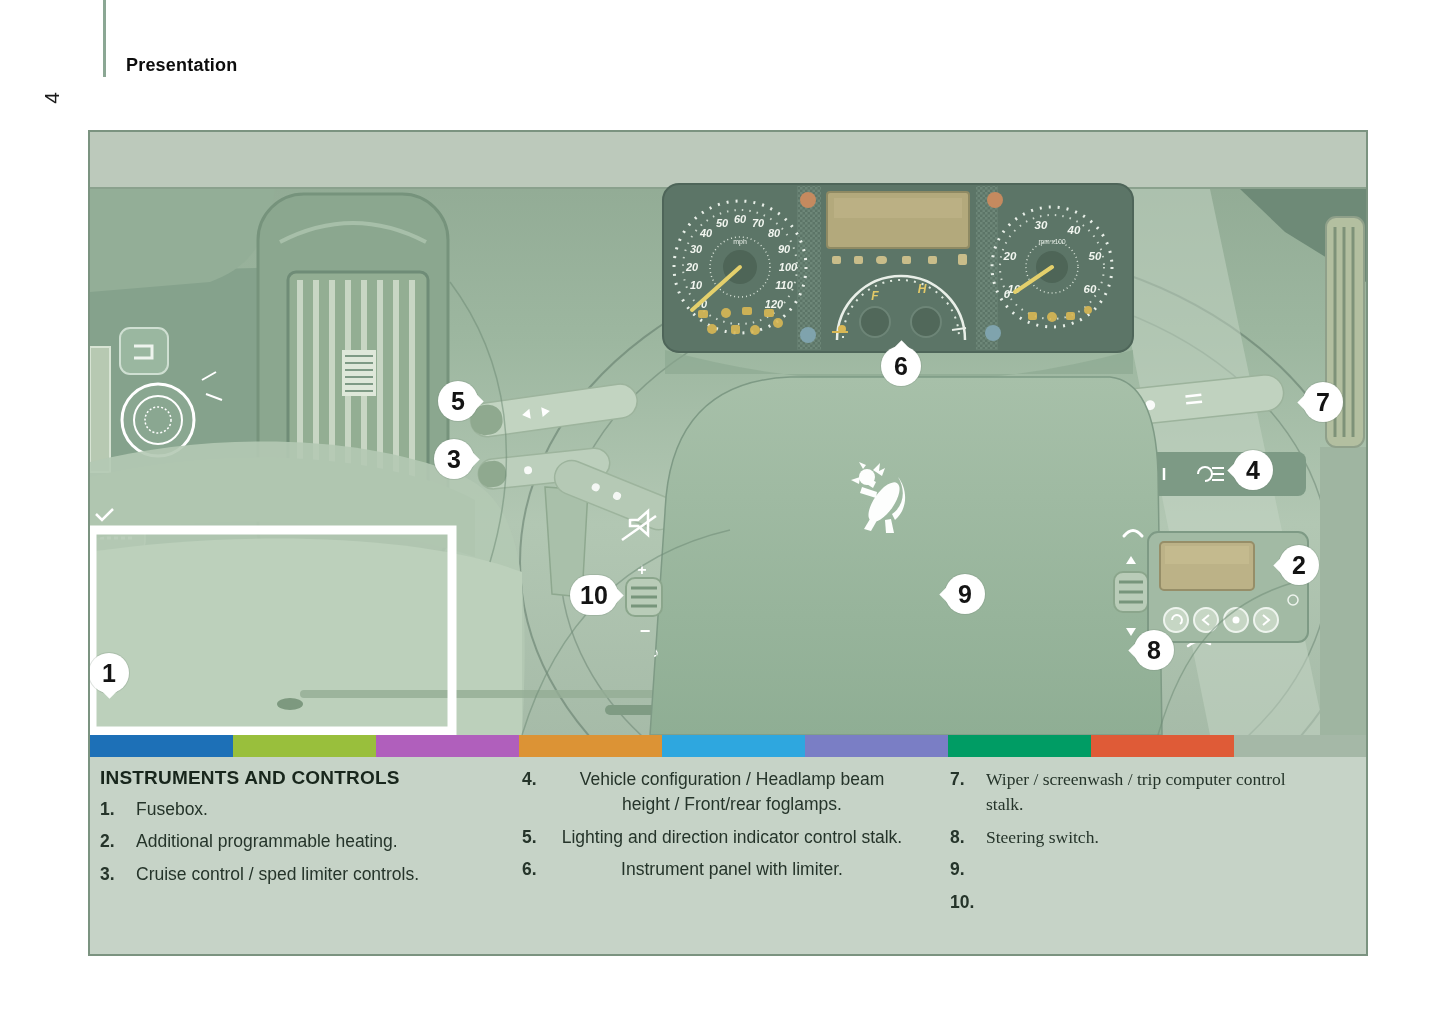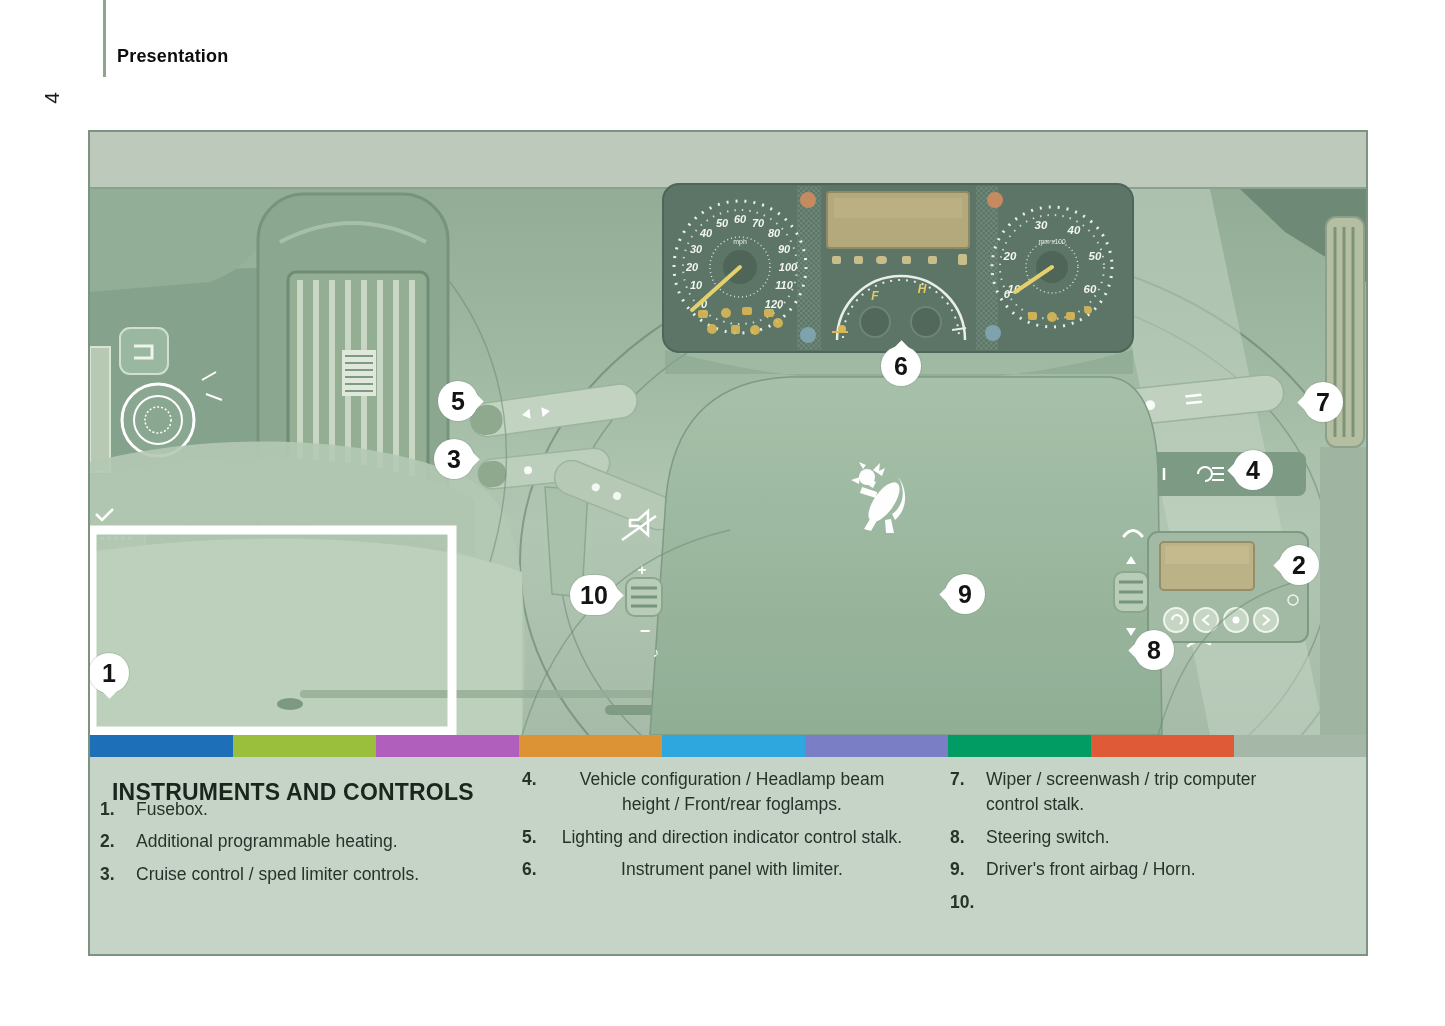--- a/index.html
+++ b/index.html
@@ -2,21 +2,21 @@
 <html><head>
 <meta charset="utf-8">
 <style>
   html,body{margin:0;padding:0;}
   body{
     width:1445px;height:1026px;position:relative;background:#ffffff;
     font-family:"Liberation Sans",sans-serif;overflow:hidden;
   }
   
   .section-rule{position:absolute;left:103px;top:0;width:3px;height:77px;background:#8ba794;}
-  .section-title{position:absolute;left:117px;top:46px;margin:0;font-size:18px;font-weight:bold;color:#0d0d0d;letter-spacing:.2px;}
+  .section-title{position:absolute;left:117px;top:46px;margin:9px;font-size:18px;font-weight:bold;color:#0d0d0d;letter-spacing:.2px;}
   .page-num{position:absolute;left:46px;top:86px;font-size:21px;color:#1a1a1a;transform:rotate(-90deg);transform-origin:center;}
   
   .figure{position:absolute;left:88px;top:130px;width:1280px;height:826px;border:2px solid #7b9380;box-sizing:border-box;background:#c6d3c7;}
   .photo{position:relative;width:1276px;height:603px;overflow:hidden;background:#a3bba6;}
   .photo svg{position:absolute;left:0;top:0;}
   
   .callout{position:absolute;width:40px;height:40px;background:#fff;border-radius:50%;
     display:flex;align-items:center;justify-content:center;z-index:5;
     font-weight:bold;font-size:25px;color:#141414;
     box-shadow:0 0 0 1px rgba(120,140,125,.25);}
@@ -25,29 +25,29 @@
   .tail-left::after{left:-3px;}
   .tail-up::after{top:-3px;}
   .tail-down::after{bottom:-3px;}
   .c-wide{width:48px;border-radius:24px;}
   
   .stripe{display:flex;width:1276px;height:22px;}
   .stripe .seg{width:143px;height:100%;}
   .stripe .seg:last-child{flex:1;}
   
   .legend{position:relative;width:1276px;height:197px;background:#c6d3c7;}
-  .legend-heading{position:absolute;left:10px;top:10px;margin:12px;font-size:23px;font-weight:bold;color:#18261c;letter-spacing:.2px;}
+  .legend-heading{position:absolute;left:10px;top:10px;margin:0;font-size:19px;font-weight:bold;color:#18261c;letter-spacing:.2px;}
   .col{position:absolute;top:10px;}
   .col1{left:10px;width:400px;top:40px;}
   .col2{left:432px;width:404px;}
   .col3{left:860px;width:400px;}
   .item{display:flex;margin-bottom:7px;font-size:17.5px;color:#25342a;line-height:1.45;}
   .item .num{font-weight:bold;width:36px;flex:none;}
   .col2 .item .txt{width:348px;text-align:center;}
-  .col3 .item .txt{width:302px;}
+  .col3 .item .txt{width:302px;font-family:Liberation Serif, serif;}
 </style>
 </head>
 <body>
 
 <div class="section-rule"></div>
 <h1 class="section-title">Presentation</h1>
 <div class="page-num">4</div>
 
 <div class="figure">
 
@@ -422,20 +422,19 @@
       <div class="item">
         <span class="num">7.</span>
         <span class="txt">Wiper / screenwash / trip computer control stalk.</span>
       </div>
       <div class="item">
         <span class="num">8.</span>
         <span class="txt">Steering switch.</span>
       </div>
       <div class="item">
         <span class="num">9.</span>
-        <span class="txt">Driver's front airbag / Horn.</span>
       </div>
       <div class="item">
         <span class="num">10.</span>
       </div>
     </div>
   </div>
 </div>
 
 </body></html>

